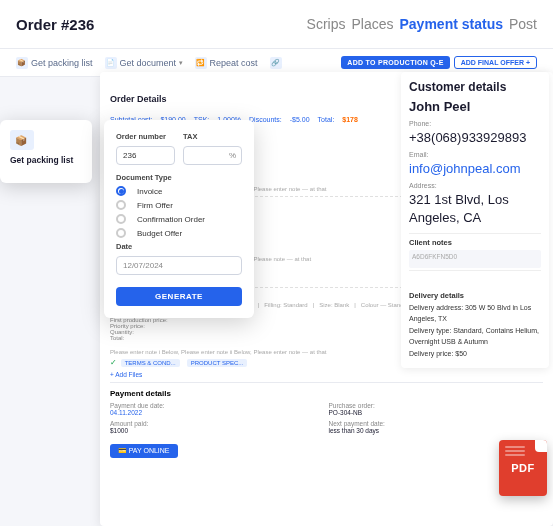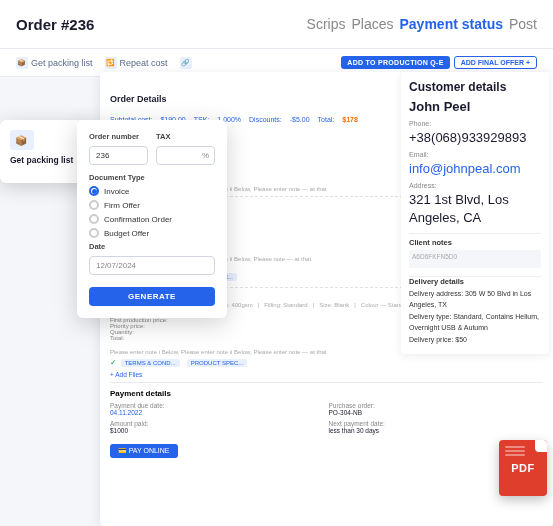--- a/index.html
+++ b/index.html
@@ -167,23 +167,23 @@
     }
     .notes-box {
       background: #f5f6fa;
       border-radius: 2px;
       padding: 3px;
       font-size: 7px;
       color: #aaa;
       min-height: 18px;
     }
     .delivery-section {
-      margin-top: 8px;
+      margin-top: 2px;
       border-top: 1px solid #eee;
-      padding-top: 0;
+      padding-top: 20px;
     }
     .delivery-section h5 {
       font-size: 7.5px;
       font-weight: 700;
       margin-bottom: 3px;
     }
     .delivery-text {
       font-size: 7px;
       color: #333;
       line-height: 1.5;
@@ -363,21 +363,21 @@
       font-size: 8.5px;
       font-weight: 700;
       color: #1a1a2e;
       margin-bottom: 8px;
     }
 
     
     .doc-popup {
       position: absolute;
       top: 56px;
-      left: 77px;
+      left: 104px;
       width: 150px;
       background: #fff;
       border-radius: 6px;
       box-shadow: 0 6px 24px rgba(0,0,0,0.18);
       padding: 12px;
       z-index: 30;
     }
     .doc-field-label {
       font-size: 7.5px;
       font-weight: 600;
@@ -418,21 +418,21 @@
     }
     .doc-type-label {
       font-size: 7.5px;
       font-weight: 600;
       color: #444;
       margin-bottom: 4px;
     }
     .radio-option {
       display: flex;
       align-items: center;
-      gap: 5px;
+      gap: 11px;
       margin-bottom: 4px;
       font-size: 8px;
       color: #333;
       cursor: pointer;
     }
     .radio-circle {
       width: 10px; height: 10px;
       border-radius: 50%;
       border: 2px solid #ccc;
       display: flex; align-items: center; justify-content: center;
@@ -492,20 +492,25 @@
       <span class="active">Payment status</span>
       <span>Post</span>
     </div>
   </div>
 
   <div class="action-bar">
     <div class="action-bar-left">
       <div class="action-item">
         <div class="dot">📦</div>
         <span>Get packing list</span>
+      </div>
+      <div class="action-item">
+        <div class="dot">📄</div>
+        <span>Get document</span>
+        <span class="chevron-down">▾</span>
       </div>
       <div class="action-item">
         <div class="dot">🔁</div>
         <span>Repeat cost</span>
       </div>
       <div class="action-item">
         <div class="dot">🔗</div>
       </div>
     </div>
     <div class="action-bar-right">

